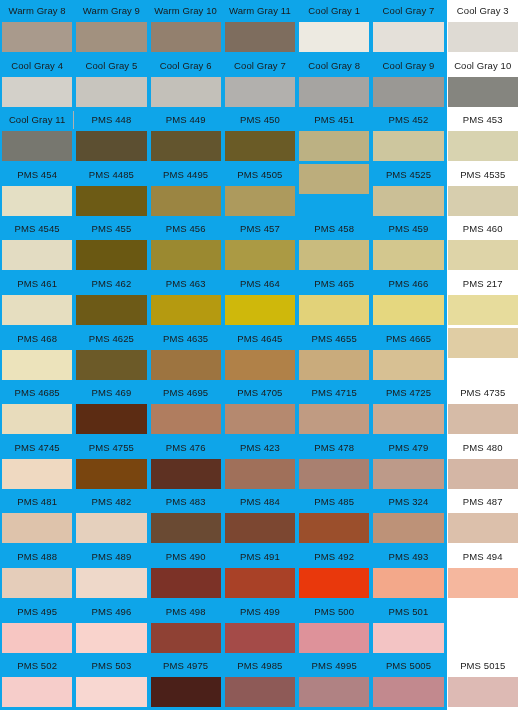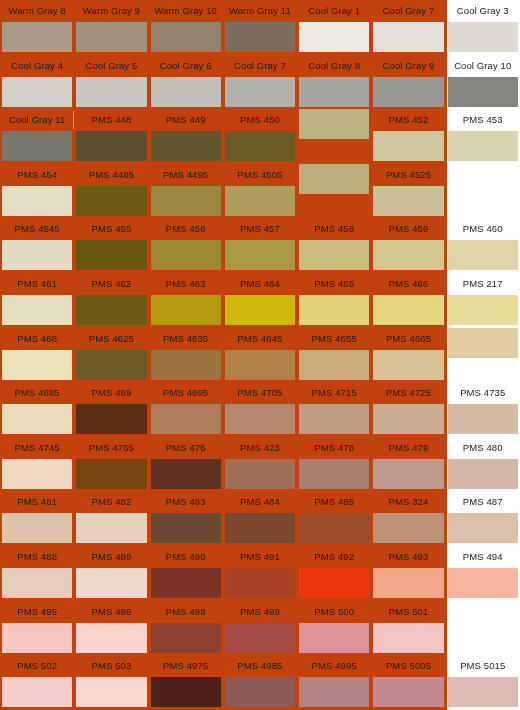--- a/index.html
+++ b/index.html
@@ -10,21 +10,21 @@
     height: 710px;
     overflow: hidden;
   }
   body {
     font-family: "Liberation Sans", sans-serif;
   }
   #chart {
     width: 447px;
     height: 710px;
     position: relative;
-    background: #c2410c;
+    background: #0ea5e9;
   }
   .row {
     display: flex;
     width: 520px;
     height: 54.6px;
     box-sizing: border-box;
   }
   .cell {
     width: 74.28px;
     box-sizing: border-box;
@@ -134,20 +134,21 @@
       </div>
       <div class="cell">
         <div class="cell-label">PMS 449</div>
         <div class="swatch" style="background: rgb(99, 85, 46);"></div>
       </div>
       <div class="cell">
         <div class="cell-label">PMS 450</div>
         <div class="swatch" style="background: rgb(106, 91, 38);"></div>
       </div>
       <div class="cell">
+        <div class="cell-label">PMS 451</div>
         <div class="swatch" style="background: rgb(188, 177, 131);"></div>
       </div>
       <div class="cell">
         <div class="cell-label">PMS 452</div>
         <div class="swatch" style="background: rgb(205, 198, 158);"></div>
       </div>
       <div class="cell">
         <div class="cell-label">PMS 453</div>
         <div class="swatch" style="background: rgb(216, 211, 176);"></div>
       </div>
@@ -168,20 +169,24 @@
       <div class="cell">
         <div class="cell-label">PMS 4505</div>
         <div class="swatch" style="background: rgb(173, 154, 93);"></div>
       </div>
       <div class="cell">
         <div class="swatch" style="background: rgb(188, 173, 124);"></div>
       </div>
       <div class="cell">
         <div class="cell-label">PMS 4525</div>
         <div class="swatch" style="background: rgb(203, 191, 150);"></div>
+      </div>
+      <div class="cell">
+        <div class="cell-label">PMS 4535</div>
+        <div class="swatch" style="background: rgb(215, 206, 174);"></div>
       </div>
     </div>
     <div class="row">
       <div class="cell">
         <div class="cell-label">PMS 4545</div>
         <div class="swatch" style="background: rgb(227, 220, 194);"></div>
       </div>
       <div class="cell">
         <div class="cell-label">PMS 455</div>
         <div class="swatch" style="background: rgb(106, 88, 18);"></div>

